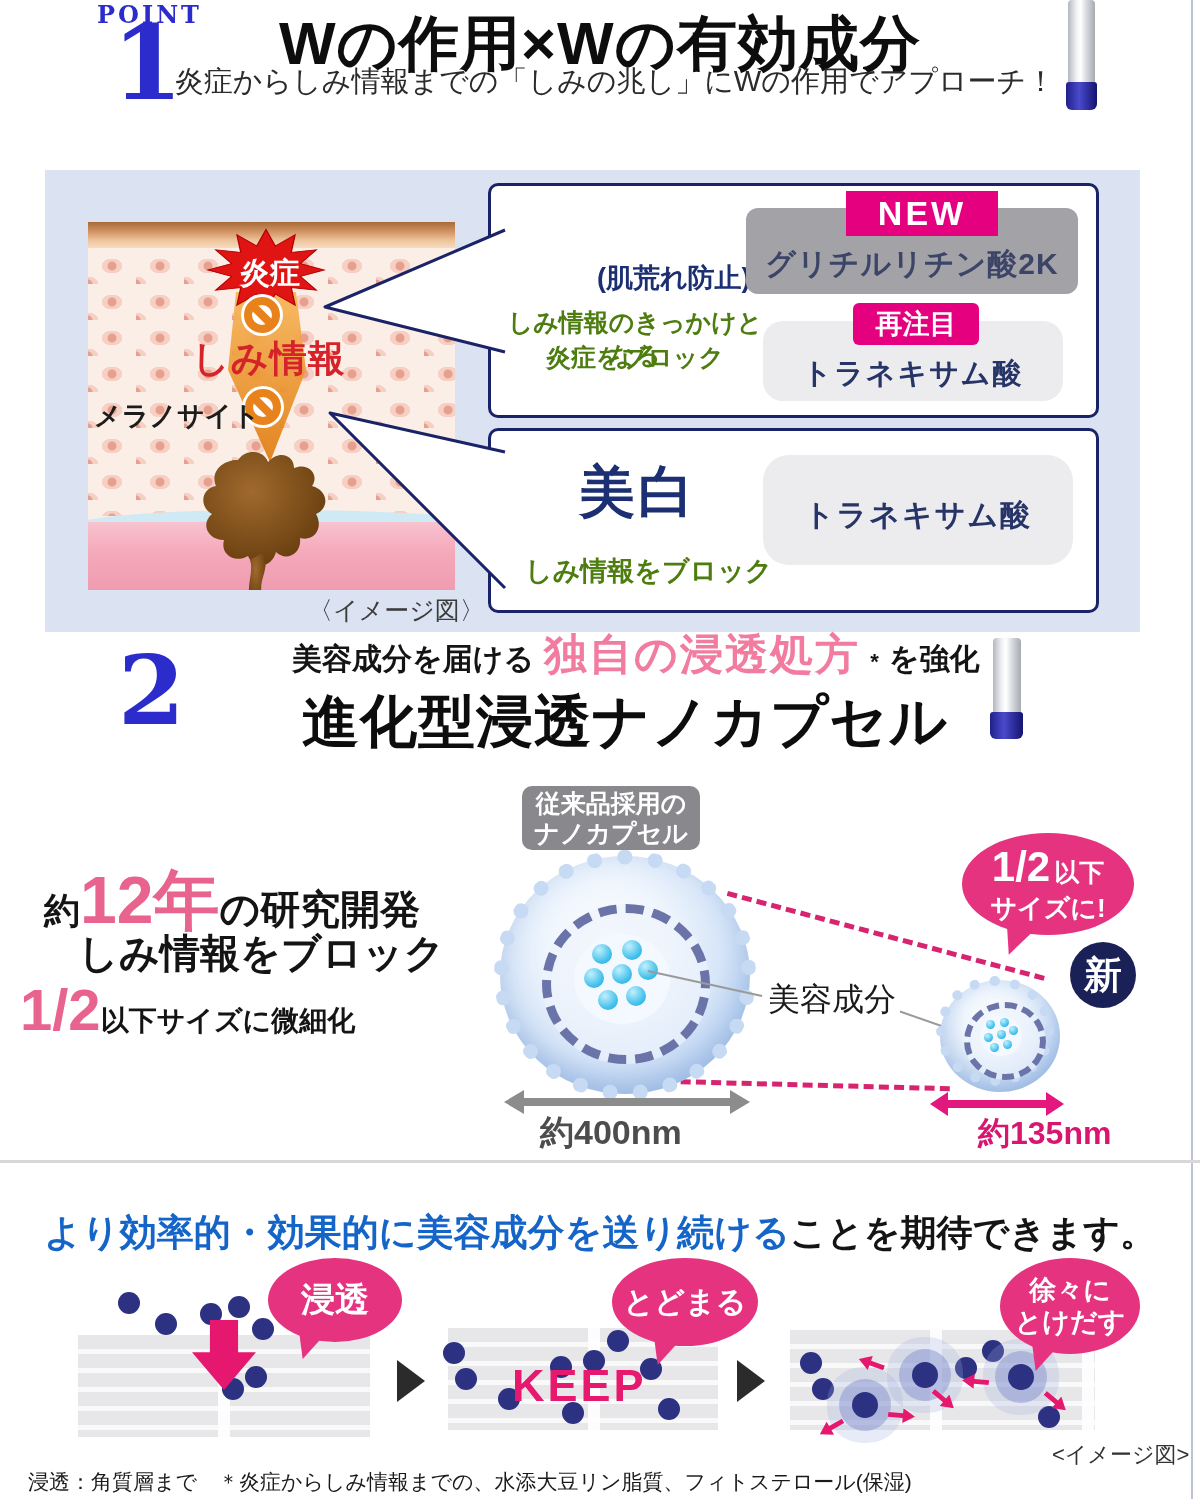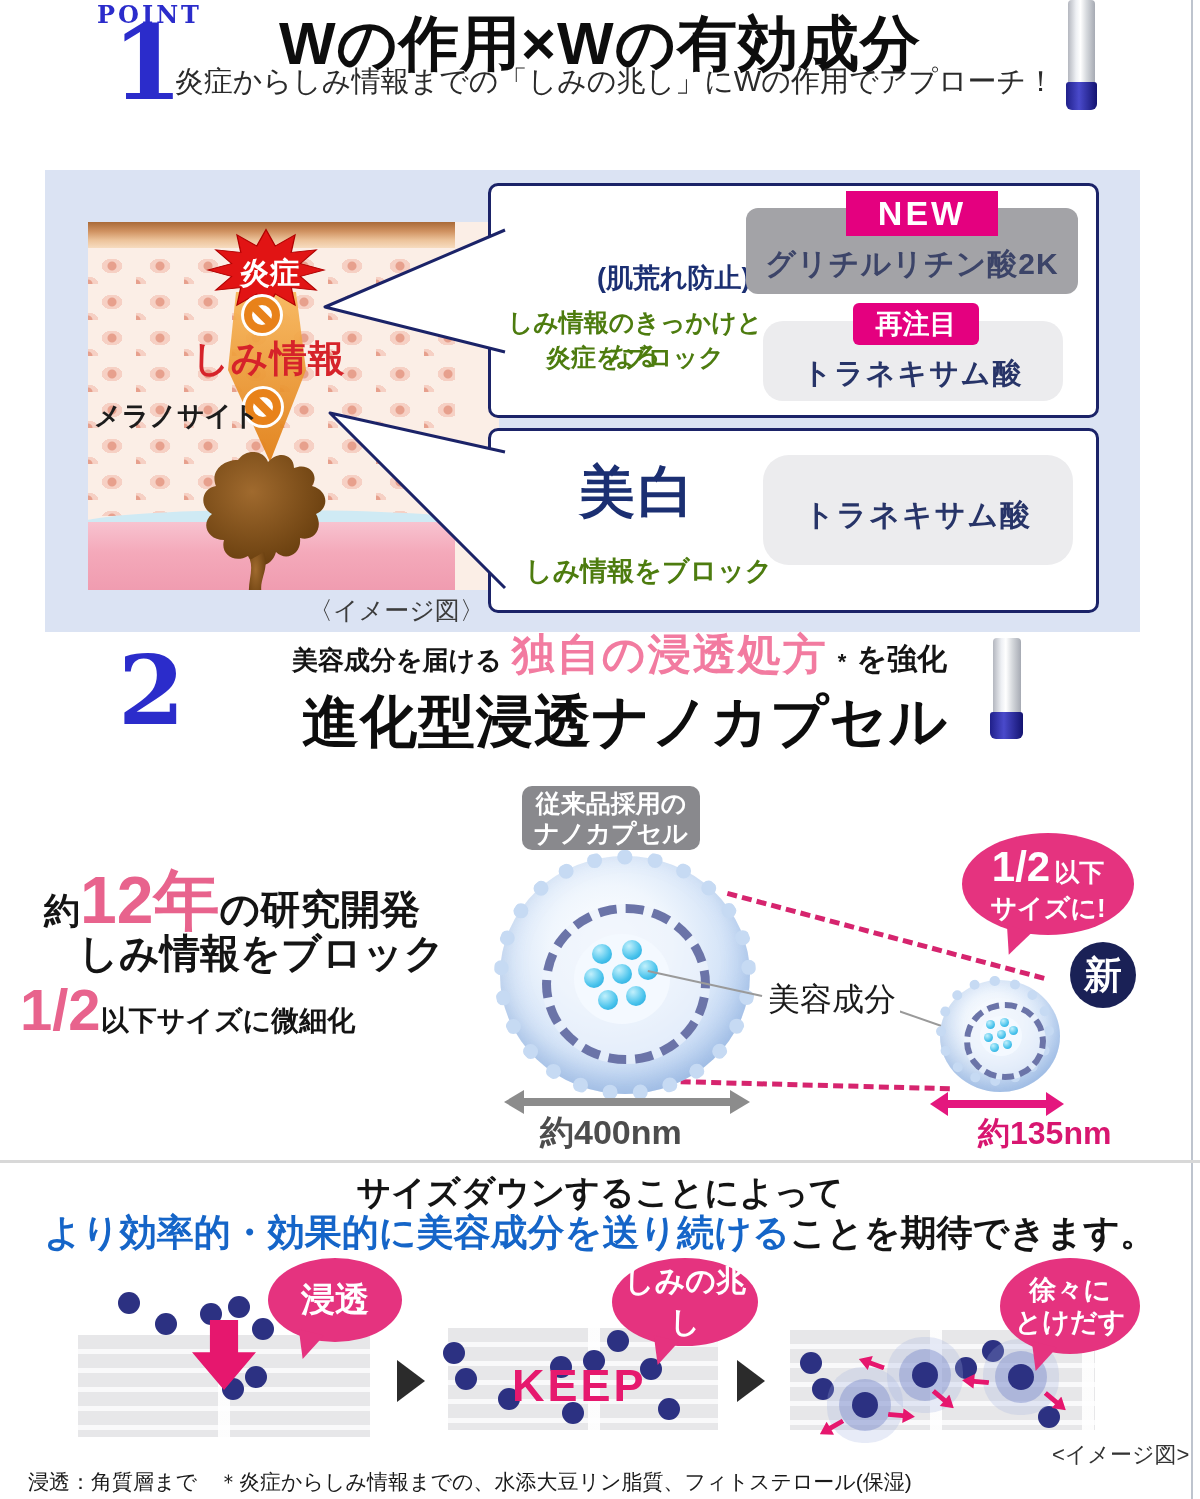--- a/index.html
+++ b/index.html
@@ -14,21 +14,21 @@
   .h1-sub{font-size:29px;color:#2b2b2b;}
 
   
   .tube-body{background:linear-gradient(90deg,#b4b7bf 0%,#eef0f4 30%,#ffffff 46%,#d7dade 68%,#a6aab3 100%);border-radius:4px 4px 2px 2px;}
   .tube-cap{background:linear-gradient(90deg,#20208a,#4a4acb 42%,#131370);border-radius:3px 3px 6px 6px;}
 
   .edge-line{width:2px;background:#a8b0bd;opacity:.75;}
 
   
   .blue-panel{background:#dbe3f3;}
-  .skin-box{background:#fbeee6;overflow:hidden;padding-left:44px;}
+  .skin-box{background:#fbeee6;overflow:hidden;}
   .skin-surface{background:linear-gradient(180deg,#a96a38 0%,#cf9160 35%,#ecc39a 70%,#f7dcc0 100%);}
   .skin-cells{
     background-color:#fbeee6;
     background-image:
       radial-gradient(circle 4px at 24px 18px, #e7a08d 0 4px, rgba(0,0,0,0) 5px),
       radial-gradient(ellipse 17px 12px at 24px 18px, #f6d0c4 60%, rgba(246,208,196,0) 62%),
       radial-gradient(circle 4px at 0px 36px, #e7a08d 0 4px, rgba(0,0,0,0) 5px),
       radial-gradient(ellipse 17px 12px at 0px 36px, #f6d0c4 60%, rgba(246,208,196,0) 62%);
     background-size:48px 36px;
   }
@@ -47,21 +47,21 @@
   .panel-h2{font-size:56px;font-weight:bold;color:#1b2f72;letter-spacing:3px;}
   .panel-sub{font-size:27px;font-weight:bold;color:#1b2f72;}
   .panel-desc{font-size:25px;font-weight:bold;color:#4d7c0f;}
   .gray-box{background:#a3a3a7;border-radius:12px;}
   .gray-box-txt{font-size:30px;font-weight:bold;color:#3c4468;letter-spacing:1px;}
   .magenta-badge{background:#e4007f;color:#ffffff;font-weight:bold;text-align:center;}
   .light-pill{background:#ececee;border-radius:20px;}
   .pill-txt{font-size:29px;font-weight:bold;color:#273468;letter-spacing:2px;}
 
   
-  .lead-prefix{font-size:26px;font-weight:bold;color:#141414;}
+  .lead-prefix{font-size:30px;font-weight:bold;color:#141414;}
   .lead-pink{font-size:43px;font-weight:bold;color:#f27ba0;letter-spacing:2px;}
   .lead-suffix{font-size:30px;font-weight:bold;color:#141414;}
   .h2-title{font-size:57px;font-weight:bold;color:#0d0d0d;letter-spacing:1px;}
 
   .gray-badge{background:#89898d;border-radius:10px;color:#ffffff;font-size:25px;line-height:30px;font-weight:bold;text-align:center;}
   .claim{color:#141414;font-weight:bold;}
   .pink-big{color:#e8638d;font-weight:bold;}
 
   .cap-outer{border-radius:50%;
     background:radial-gradient(circle at 44% 38%, #ffffff 0%, #f0f6fd 30%, #d6e5f8 55%, #b3cdf0 76%, #90b5e6 94%);
@@ -270,21 +270,20 @@
   <div class="abs bub-tail" style="left:1002px;top:928px;transform:rotate(18deg);"></div>
   <div class="abs new-circle" style="left:1070px;top:942px;width:66px;height:66px;font-size:38px;">新</div>
 
   <div class="abs dbl-arrow arrow-gray" style="left:522px;top:1098px;width:210px;"></div>
   <div class="abs size-gray" style="left:540px;top:1110px;">約400nm</div>
   <div class="abs dbl-arrow arrow-pink" style="left:946px;top:1100px;width:102px;"></div>
   <div class="abs size-pink" style="left:938px;top:1112px;margin-left:40px;">約135nm</div>
 
   <div class="abs divider" style="left:0;top:1160px;width:1200px;"></div>
 
-  <div class="abs benefit1" style="left:600px;top:1170px;transform:translateX(-50%);white-space:nowrap;">サイズダウンすることによって</div>
   <div class="abs" style="left:600px;top:1208px;transform:translateX(-50%);white-space:nowrap;">
     <span class="benefit2-blue">より効率的・効果的に美容成分を送り続ける</span><span class="benefit2-black">ことを期待できます。</span>
   </div>
 
   <div class="abs stripe-block" style="left:78px;top:1335px;width:292px;height:102px;"></div>
   <div class="abs dot" style="left:118px;top:1292px;"></div>
   <div class="abs dot" style="left:155px;top:1313px;"></div>
   <div class="abs dot" style="left:200px;top:1303px;"></div>
   <div class="abs dot" style="left:228px;top:1296px;"></div>
   <div class="abs dot" style="left:252px;top:1318px;"></div>
@@ -299,21 +298,21 @@
   <div class="abs dot" style="left:443px;top:1342px;"></div>
   <div class="abs dot" style="left:455px;top:1368px;"></div>
   <div class="abs dot" style="left:498px;top:1388px;"></div>
   <div class="abs dot" style="left:550px;top:1356px;"></div>
   <div class="abs dot" style="left:583px;top:1350px;"></div>
   <div class="abs dot" style="left:607px;top:1330px;"></div>
   <div class="abs dot" style="left:640px;top:1358px;"></div>
   <div class="abs dot" style="left:658px;top:1398px;"></div>
   <div class="abs dot" style="left:562px;top:1402px;"></div>
   <div class="abs keep" style="left:512px;top:1360px;">KEEP</div>
-  <div class="abs bubble" style="left:612px;top:1258px;width:146px;height:88px;font-size:30px;">しみの兆し</div>
+  <div class="abs bubble" style="left:612px;top:1258px;width:146px;height:88px;font-size:30px;">とどまる</div>
   <div class="abs bub-tail" style="left:650px;top:1338px;transform:rotate(14deg);"></div>
   <div class="abs step-tri" style="left:737px;top:1360px;"></div>
 
   <div class="abs stripe-block" style="left:790px;top:1330px;width:305px;height:100px;"></div>
   <div class="abs dot" style="left:800px;top:1352px;"></div>
   <div class="abs dot" style="left:812px;top:1378px;"></div>
   <div class="abs dot" style="left:955px;top:1357px;"></div>
   <div class="abs dot" style="left:982px;top:1340px;"></div>
   <div class="abs dot" style="left:1038px;top:1406px;"></div>
   <div class="abs halo" style="left:912px;top:1362px;"></div>

